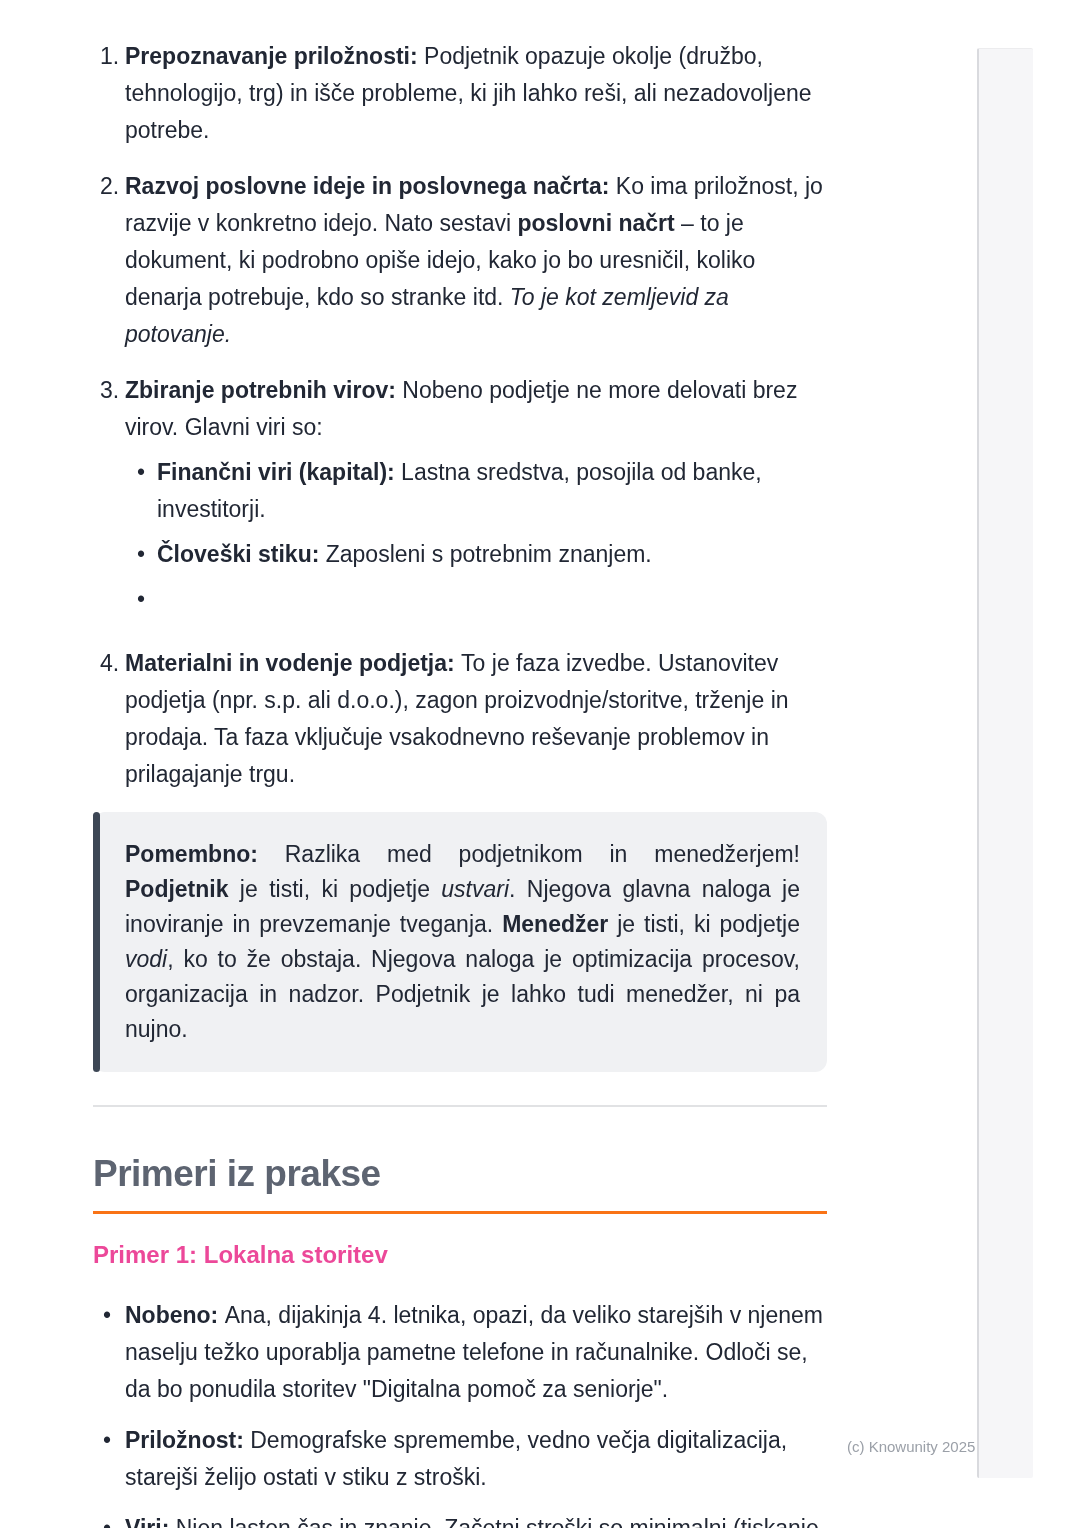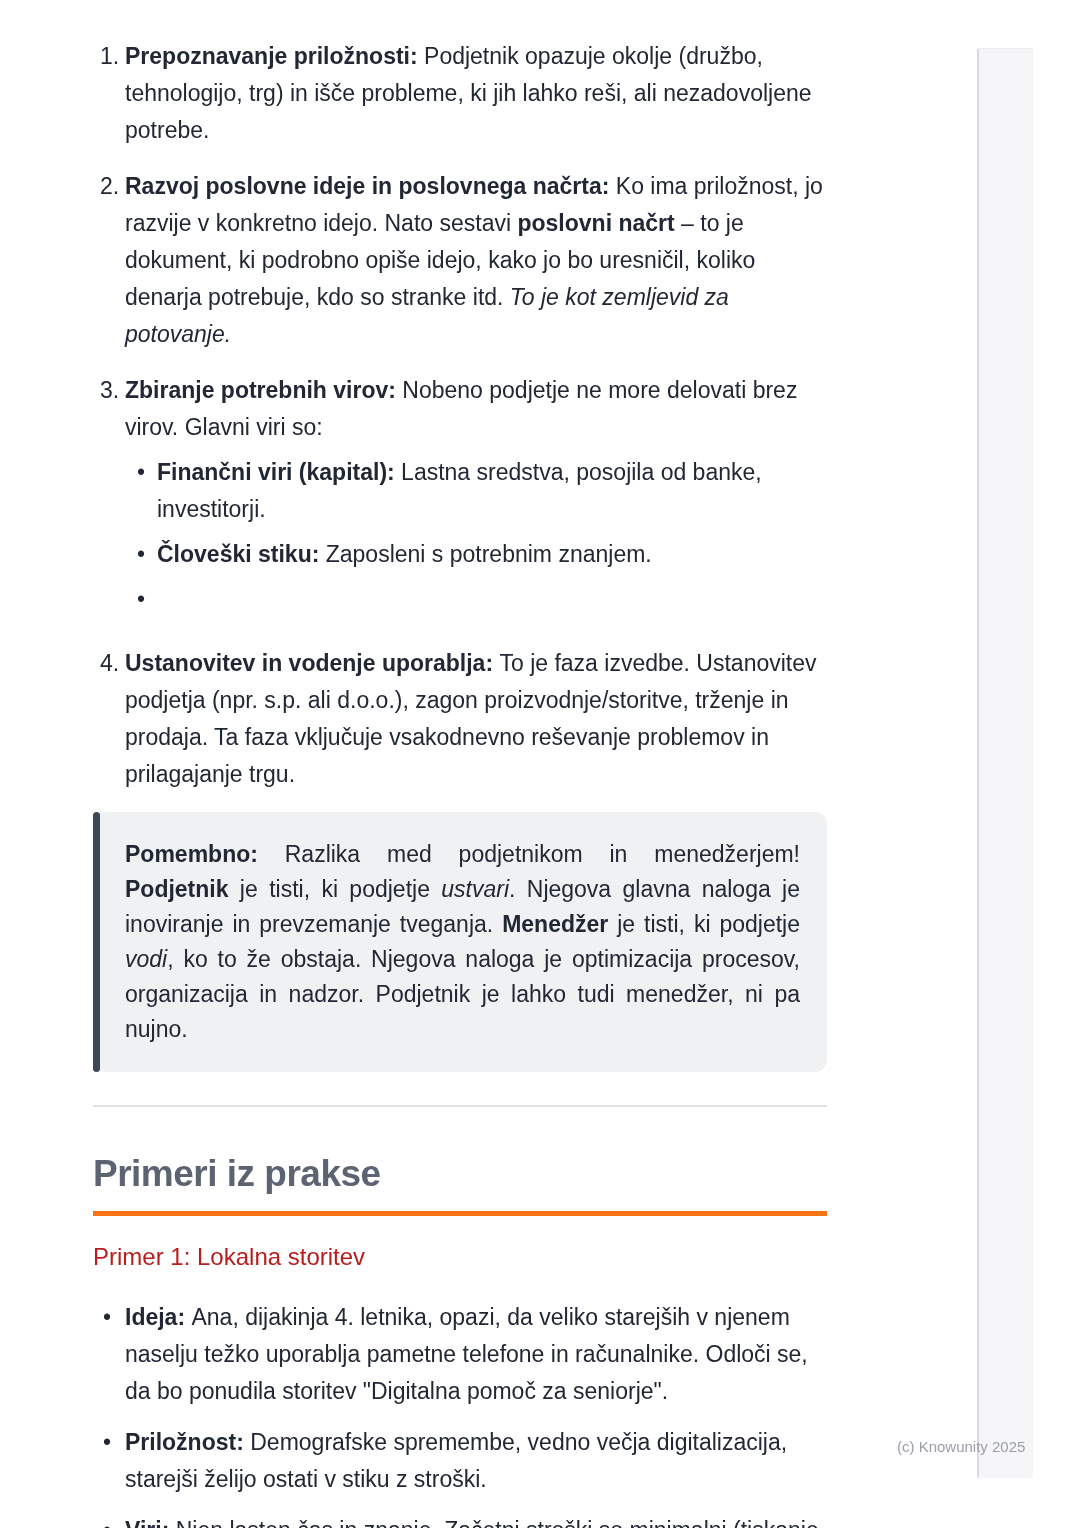--- a/index.html
+++ b/index.html
@@ -66,27 +66,27 @@
     background: #e1e2e4;
     margin: 33px 0 0 0;
   }
   .section-title {
     margin: 46px 0 0 0;
     font-size: 37px;
     font-weight: 700;
     color: #5d6471;
     letter-spacing: -0.5px;
     padding-bottom: 16px;
-    border-bottom: 5px solid #f97316;
+    border-bottom: 3px solid #f97316;
   }
   .example-subtitle {
     margin: 27px 0 0 0;
     font-size: 24px;
-    font-weight: 400;
-    color: #b91c1c;
+    font-weight: 700;
+    color: #ec4899;
   }
   
   .bullet-list { margin-top: 28px; }
   .bullet-item {
     display: flex;
     font-size: 23px; line-height: 37px;
     margin: 0 0 14px 10px;
   }
   .bullet-marker { flex: none; width: 22px; }
   
@@ -96,21 +96,21 @@
     width: 56px; height: 1430px;
     background: #f6f6f8;
     border-left: 2px solid #d9dade;
     border-top: 1px solid #ececee;
     border-radius: 2px;
     box-sizing: border-box;
   }
   
   .watermark {
     position: absolute;
-    left: 897px; top: 1438px;
+    left: 847px; top: 1438px;
     font-size: 15px;
     color: #9ba0a8;
     white-space: nowrap;
     z-index: 2;
   }
 </style>
 </head>
 <body>
 
 <div class="content">
@@ -135,38 +135,38 @@
               <span class="sub-bullet">•</span>
               <div><span class="seg-bold">Človeški stiku: </span><span class="seg-normal">Zaposleni s potrebnim znanjem.</span></div>
             </div>
             <div class="sub-item">
               <span class="sub-bullet">•</span>
             </div>
           </div></div>
       </div>
       <div class="num-item">
         <span class="num-marker">4.</span>
-        <div class="num-body"><span class="seg-bold">Ustanovitev in vodenje uporablja: </span><span class="seg-normal">To je faza izvedbe. Ustanovitev podjetja (npr. s.p. ali d.o.o.), zagon proizvodnje/storitve, trženje in prodaja. Ta faza vključuje vsakodnevno reševanje problemov in prilagajanje trgu.</span></div>
+        <div class="num-body"><span class="seg-bold">Materialni in vodenje podjetja: </span><span class="seg-normal">To je faza izvedbe. Ustanovitev podjetja (npr. s.p. ali d.o.o.), zagon proizvodnje/storitve, trženje in prodaja. Ta faza vključuje vsakodnevno reševanje problemov in prilagajanje trgu.</span></div>
       </div>
     </div>
 
   <div class="callout">
     <p class="callout-text" id="callout-text"><span class="seg-bold">Pomembno: </span><span class="seg-normal">Razlika med podjetnikom in menedžerjem! </span><span class="seg-bold">Podjetnik</span><span class="seg-normal"> je tisti, ki podjetje </span><span class="seg-italic">ustvari</span><span class="seg-normal">. Njegova glavna naloga je inoviranje in prevzemanje tveganja. </span><span class="seg-bold">Menedžer</span><span class="seg-normal"> je tisti, ki podjetje </span><span class="seg-italic">vodi</span><span class="seg-normal">, ko to že obstaja. Njegova naloga je optimizacija procesov, organizacija in nadzor. Podjetnik je lahko tudi menedžer, ni pa nujno.</span></p>
   </div>
 
   <hr class="divider">
 
   <h1 class="section-title">Primeri iz prakse</h1>
 
   <h3 class="example-subtitle">Primer 1: Lokalna storitev</h3>
 
   <div class="bullet-list" id="bullet-list">
       <div class="bullet-item">
         <span class="bullet-marker">•</span>
-        <div><span class="seg-bold">Ideja: </span><span class="seg-normal">Ana, dijakinja 4. letnika, opazi, da veliko starejših v njenem naselju težko uporablja pametne telefone in računalnike. Odloči se, da bo ponudila storitev "Digitalna pomoč za seniorje".</span></div>
+        <div><span class="seg-bold">Nobeno: </span><span class="seg-normal">Ana, dijakinja 4. letnika, opazi, da veliko starejših v njenem naselju težko uporablja pametne telefone in računalnike. Odloči se, da bo ponudila storitev "Digitalna pomoč za seniorje".</span></div>
       </div>
       <div class="bullet-item">
         <span class="bullet-marker">•</span>
         <div><span class="seg-bold">Priložnost: </span><span class="seg-normal">Demografske spremembe, vedno večja digitalizacija, starejši želijo ostati v stiku z stroški.</span></div>
       </div>
       <div class="bullet-item">
         <span class="bullet-marker">•</span>
         <div><span class="seg-bold">Viri: </span><span class="seg-normal">Njen lasten čas in znanje. Začetni stroški so minimalni (tiskanje nekaj letakov).</span></div>
       </div>
     </div>

